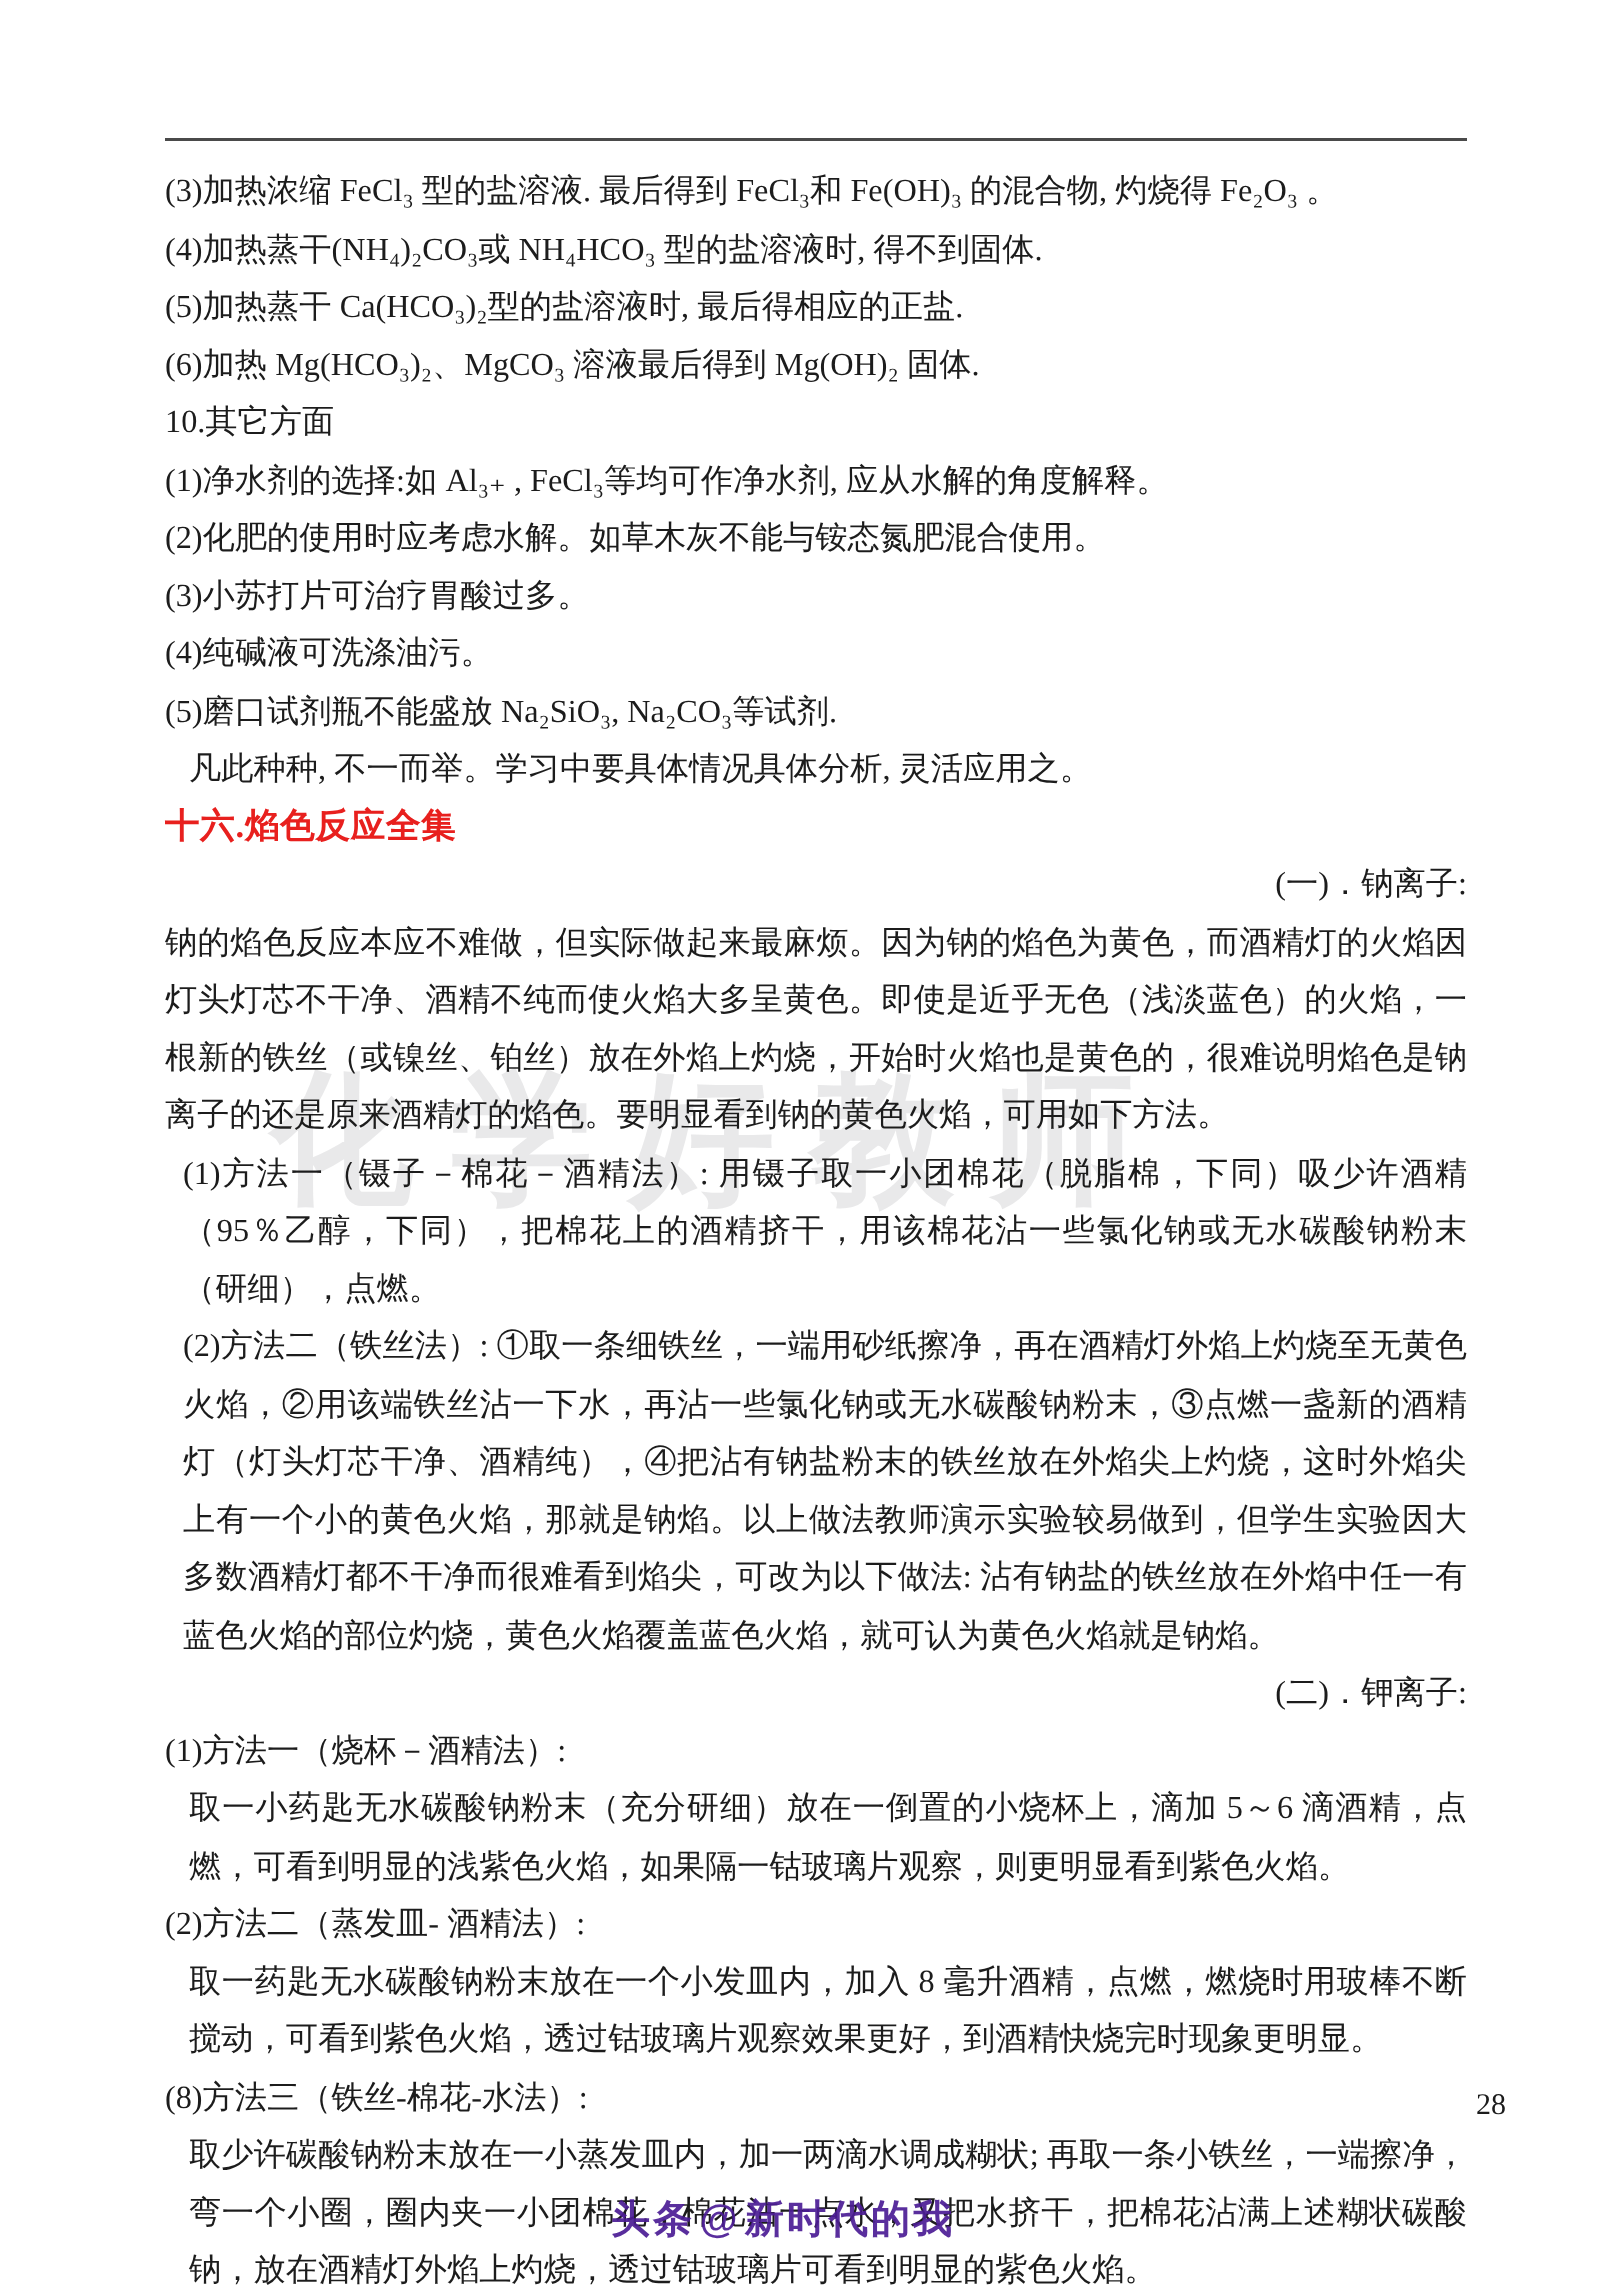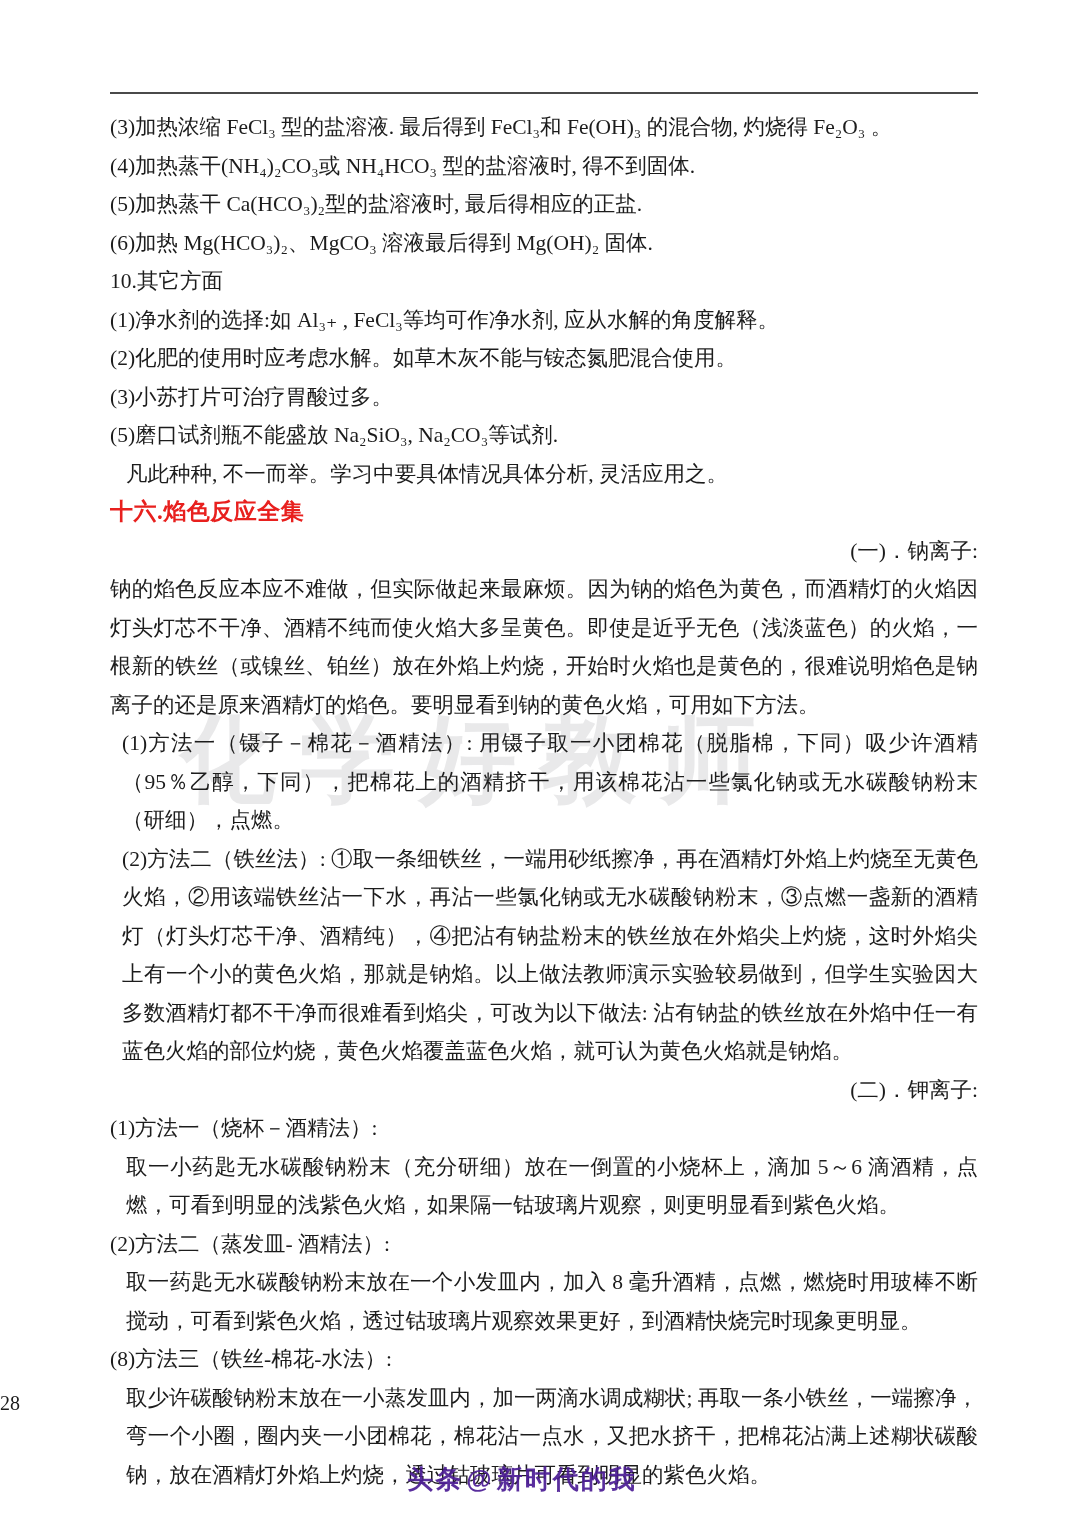--- a/index.html
+++ b/index.html
@@ -106,20 +106,21 @@
     color: #1c1c1c;
     text-align: right;
   }
 
   
   #page-number {
     position: absolute;
     left: 0;
     top: 1392px;
     width: 1080px;
+    text-align: right;
     padding-right: 76px;
     box-sizing: border-box;
     font-size: 20px;
     color: #1c1c1c;
     font-family: "Liberation Serif", "DejaVu Serif", serif;
     z-index: 2;
   }
 </style>
 </head>
 <body>
@@ -134,20 +135,21 @@
 
     <p class="para">(3)加热浓缩 FeCl₃ 型的盐溶液. 最后得到 FeCl₃和 Fe(OH)₃ 的混合物, 灼烧得 Fe₂O₃ 。</p>
     <p class="para">(4)加热蒸干(NH₄)₂CO₃或 NH₄HCO₃ 型的盐溶液时, 得不到固体.</p>
     <p class="para">(5)加热蒸干 Ca(HCO₃)₂型的盐溶液时, 最后得相应的正盐.</p>
     <p class="para">(6)加热 Mg(HCO₃)₂、MgCO₃ 溶液最后得到 Mg(OH)₂ 固体.</p>
 
     <p class="para">10.其它方面</p>
     <p class="para">(1)净水剂的选择:如 Al₃₊ , FeCl₃等均可作净水剂, 应从水解的角度解释。</p>
     <p class="para">(2)化肥的使用时应考虑水解。如草木灰不能与铵态氮肥混合使用。</p>
     <p class="para">(3)小苏打片可治疗胃酸过多。</p>
+    <p class="para">(4)纯碱液可洗涤油污。</p>
     <p class="para">(5)磨口试剂瓶不能盛放 Na₂SiO₃, Na₂CO₃等试剂.</p>
     <p class="para indent-body">凡此种种, 不一而举。学习中要具体情况具体分析, 灵活应用之。</p>
 
     <p class="section-heading-red" style="color: rgb(232, 32, 30);">十六.焰色反应全集</p>
 
     <p class="sub-heading">(一)．钠离子:</p>
     <p class="para">钠的焰色反应本应不难做，但实际做起来最麻烦。因为钠的焰色为黄色，而酒精灯的火焰因灯头灯芯不干净、酒精不纯而使火焰大多呈黄色。即使是近乎无色（浅淡蓝色）的火焰，一根新的铁丝（或镍丝、铂丝）放在外焰上灼烧，开始时火焰也是黄色的，很难说明焰色是钠离子的还是原来酒精灯的焰色。要明显看到钠的黄色火焰，可用如下方法。</p>
     <p class="para indent-half">(1)方法一（镊子－棉花－酒精法）: 用镊子取一小团棉花（脱脂棉，下同）吸少许酒精（95％乙醇，下同），把棉花上的酒精挤干，用该棉花沾一些氯化钠或无水碳酸钠粉末（研细），点燃。</p>
     <p class="para indent-half">(2)方法二（铁丝法）: ①取一条细铁丝，一端用砂纸擦净，再在酒精灯外焰上灼烧至无黄色火焰，②用该端铁丝沾一下水，再沾一些氯化钠或无水碳酸钠粉末，③点燃一盏新的酒精灯（灯头灯芯干净、酒精纯），④把沾有钠盐粉末的铁丝放在外焰尖上灼烧，这时外焰尖上有一个小的黄色火焰，那就是钠焰。以上做法教师演示实验较易做到，但学生实验因大多数酒精灯都不干净而很难看到焰尖，可改为以下做法: 沾有钠盐的铁丝放在外焰中任一有蓝色火焰的部位灼烧，黄色火焰覆盖蓝色火焰，就可认为黄色火焰就是钠焰。</p>
 

